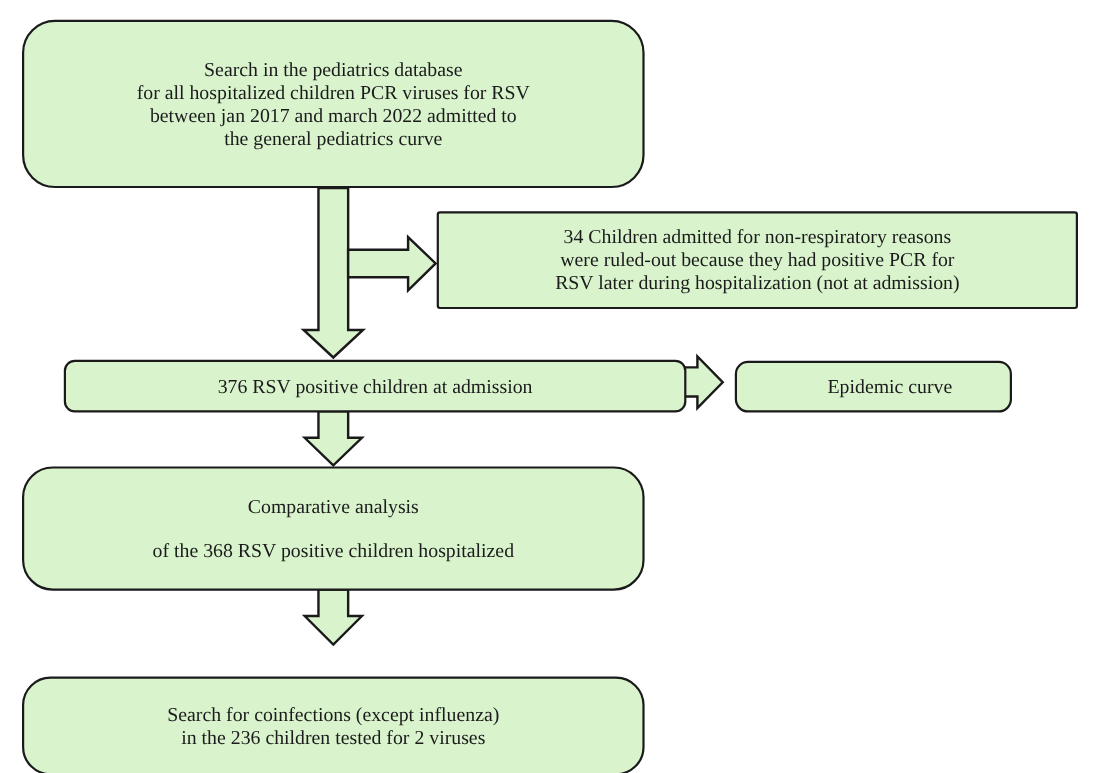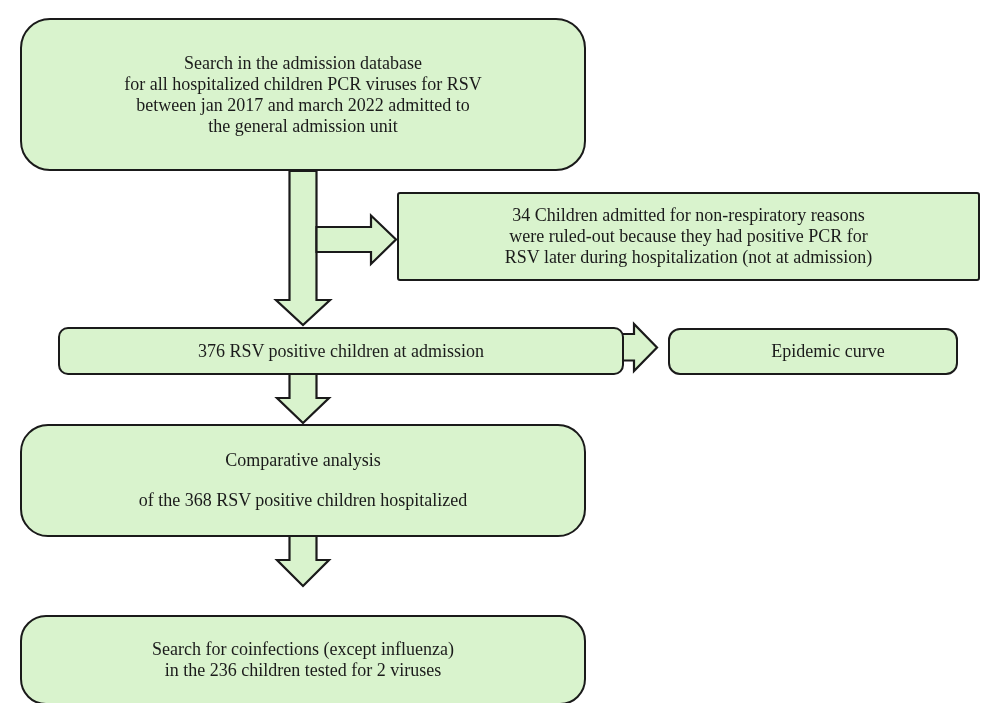--- a/index.html
+++ b/index.html
@@ -38,21 +38,21 @@
     justify-content: center;
     align-items: center;
     text-align: center;
     font-size: 18px;
     line-height: 21px;
   }
   .box .line { white-space: nowrap; }
   .b1 { left: 20px;  top: 18px;  width: 566px; height: 153px; border-radius: 30px; }
   .b2 { left: 397px; top: 192px; width: 583px; height: 89px; border-radius: 3px; }
   .b3 { left: 20px;  top: 327px; width: 566px; height: 48px;  border-radius: 10px; margin-left: 38px; }
-  .b4 { left: 668px; top: 328px; width: 290px; height: 47px;  border-radius: 12px; padding-left: 30px; }
+  .b4 { left: 668px; top: 328px; width: 252px; height: 47px;  border-radius: 12px; padding-left: 30px; }
   .b5 { left: 20px;  top: 424px; width: 566px; height: 113px; border-radius: 28px; gap: 19px; }
   .b6 { left: 20px;  top: 590px; width: 566px; height: 90px;  border-radius: 26px; margin-top: 25px; }
 </style>
 </head>
 <body>
 
 <div class="canvas">
 
   <svg class="arrow-layer" viewBox="0 0 1000 703" aria-hidden="true">
 
@@ -61,24 +61,24 @@
     <polygon class="arrow" points="316.5,227 371,227 371,215.5 396,239.5 371,264 371,252 316.5,252"></polygon>
 
     <polygon class="arrow" points="289.5,374 316.5,374 316.5,398 329,398 303,423 277,398 289.5,398"></polygon>
 
     <polygon class="arrow" points="600,334 634,334 634,324 657,347.5 634,371 634,360.5 600,360.5"></polygon>
 
     <polygon class="arrow" points="289.5,536 316.5,536 316.5,560 329,560 303,586 277,560 289.5,560"></polygon>
   </svg>
 
   <div class="box b1">
-    <div class="line">Search in the admission database</div>
+    <div class="line">Search in the pediatrics database</div>
     <div class="line">for all hospitalized children PCR viruses for RSV</div>
     <div class="line">between jan 2017 and march 2022 admitted to</div>
-    <div class="line">the general admission unit</div>
+    <div class="line">the general pediatrics curve</div>
   </div>
 
   <div class="box b2">
     <div class="line">34 Children admitted for non-respiratory reasons</div>
     <div class="line">were ruled-out because they had positive PCR for</div>
     <div class="line">RSV later during hospitalization (not at admission)</div>
   </div>
 
   <div class="box b3">
     <div class="line">376 RSV positive children at admission</div>

